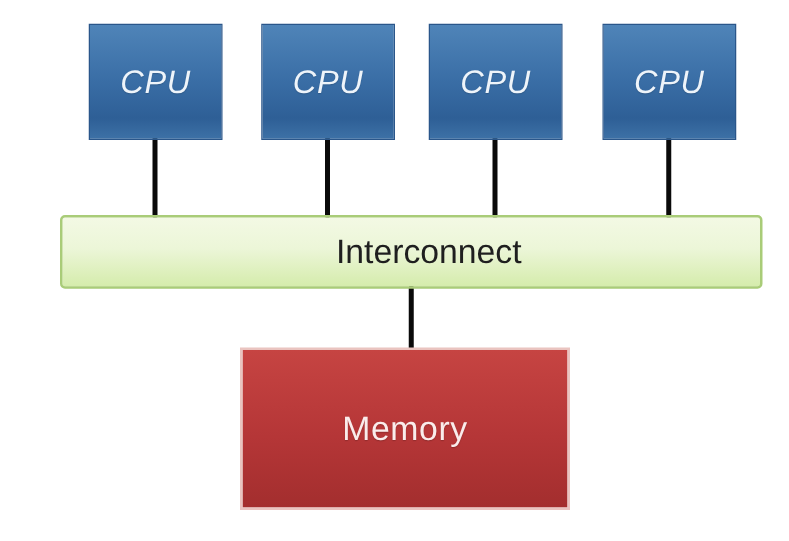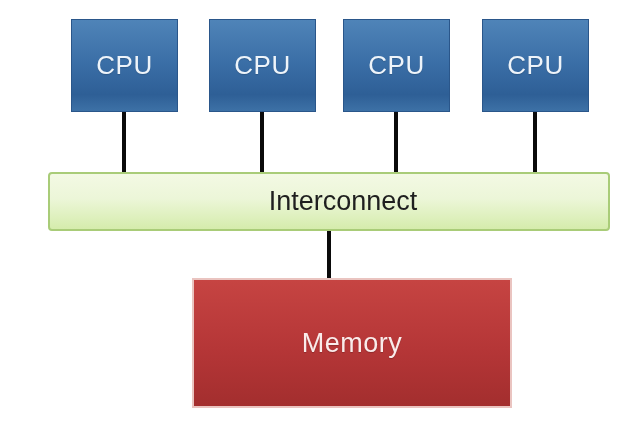--- a/index.html
+++ b/index.html
@@ -60,20 +60,21 @@
     background: linear-gradient(180deg,
       var(--cpu-fill-top) 0%,
       var(--cpu-fill-mid) 48%,
       var(--cpu-fill-bottom) 82%,
       #3d71a6 100%);
     border: 1px solid var(--cpu-border);
     z-index: 2;
     display: flex;
     align-items: center;
     justify-content: center;
+    font-style: italic;
   }
   .cpu-box-1 { left: 71px; }
   .cpu-box-2 { left: 209px; }
   .cpu-box-3 { left: 343px; }
   .cpu-box-4 { left: 482px; }
 
   .cpu-label {
     color: var(--cpu-text);
     font-size: 26px;
     letter-spacing: 0.5px;
@@ -103,21 +104,21 @@
   .interconnect-label {
     color: var(--interconnect-text);
     font-size: 27px;
   }
 
   
   .memory-box {
     position: absolute;
     left: 192px;
     top: 278px;
-    width: 320px;
+    width: 264px;
     height: 130px;
     background: linear-gradient(180deg,
       var(--memory-fill-top) 0%,
       var(--memory-fill-mid) 55%,
       var(--memory-fill-bottom) 100%);
     border: 2px solid var(--memory-border);
     z-index: 2;
     display: flex;
     align-items: center;
     justify-content: center;

